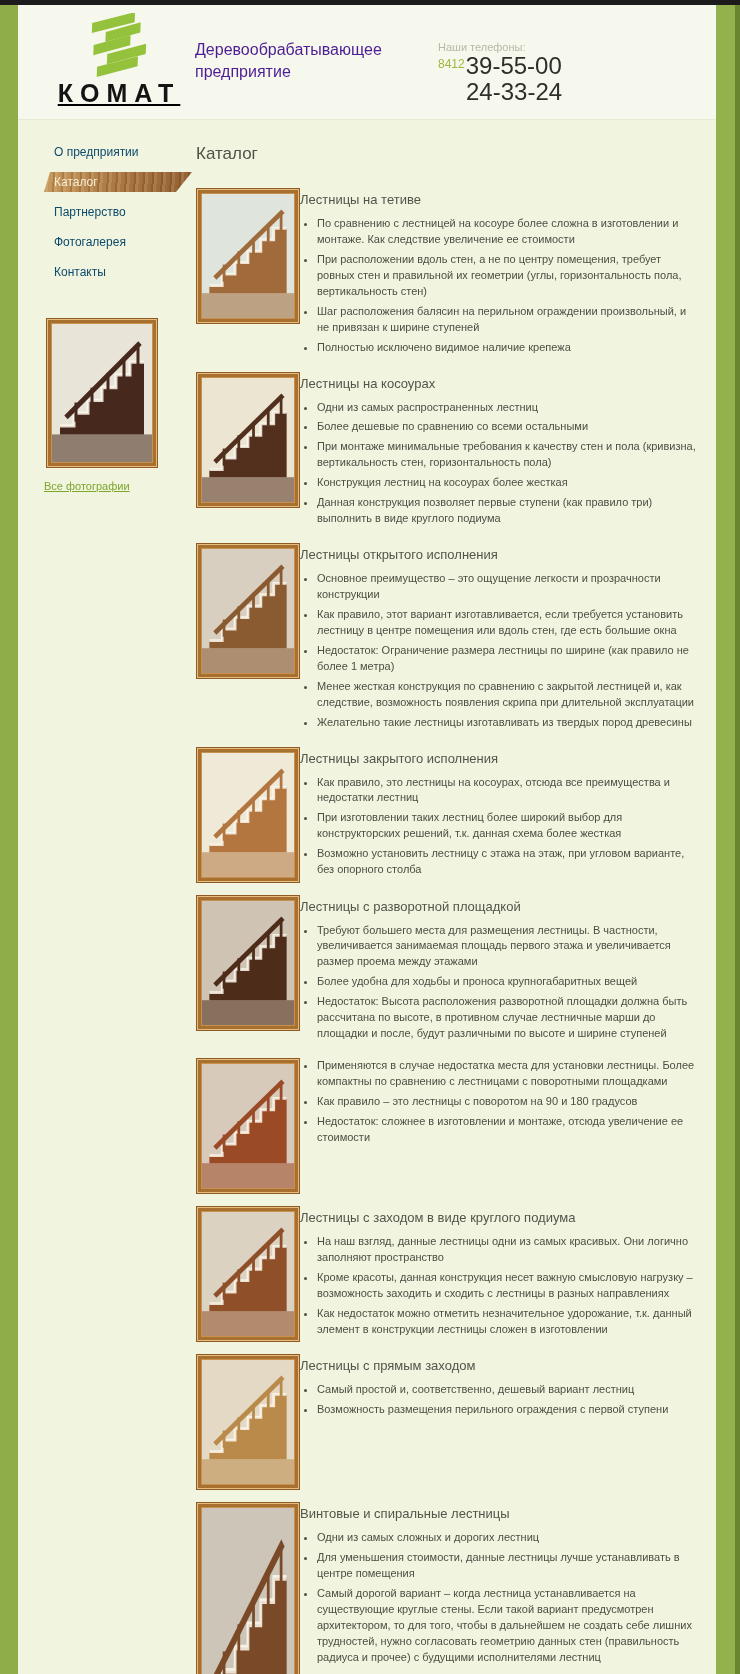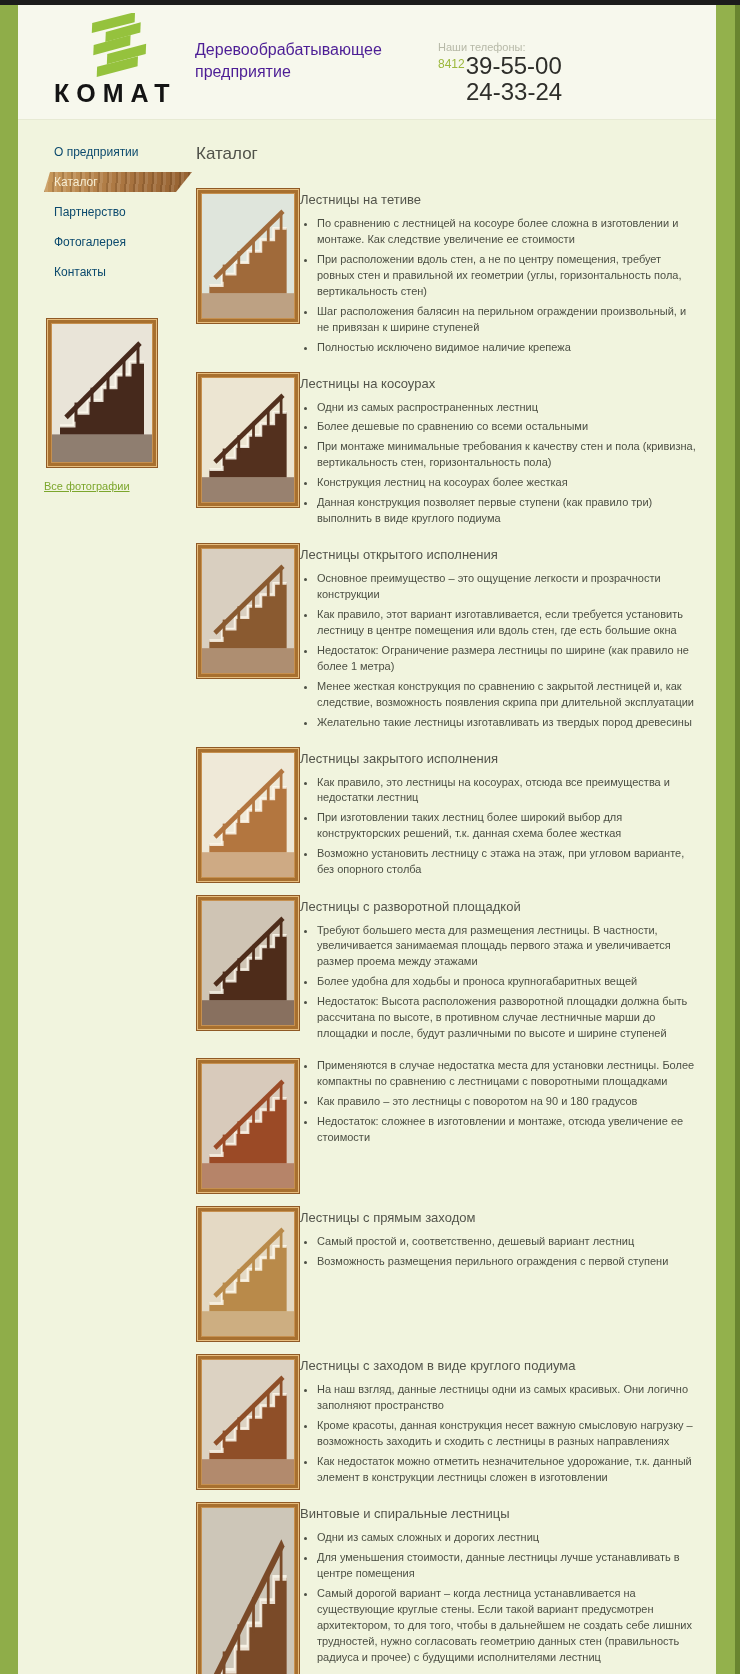--- a/index.html
+++ b/index.html
@@ -4,21 +4,21 @@
 <style>
   html,body{margin:0;padding:0;background:#2a2a2a;}
   body{width:740px;font-family:"Liberation Sans","DejaVu Sans",sans-serif;}
   .topbar{height:5px;background:#1c1c1c;}
   .page{background:#8fad49;padding:0 0 0 18px;position:relative;}
   .page::after{content:'';position:absolute;top:0;right:0;bottom:0;width:24px;
     background:linear-gradient(90deg,#93b14c 0 19px,#69852f 19px);}
   .inner{margin-right:24px;background:#f1f4de;min-height:1600px;}
   
   header{position:relative;height:114px;background:#f7f8ed;border-bottom:1px solid #e7ead4;}
-  .logo{position:absolute;left:36px;top:8px;width:130px;}
+  .logo{position:absolute;left:36px;top:8px;width:130px;text-align:center;text-decoration:underline;}
   .logo-mark{display:block;margin:0 auto;}
   .logo-word{font-size:25px;font-weight:bold;letter-spacing:7px;color:#141414;margin-top:2px;}
   .tagline{position:absolute;left:177px;top:34px;font-size:16px;color:#4c1d95;line-height:1.35;width:230px;}
   .phones{position:absolute;left:420px;top:36px;width:180px;}
   .phones-label{font-size:11px;color:#b7b9a8;}
   .phone-row{font-size:24px;color:#2e2e2a;line-height:1.1;}
   .phone-code{font-size:12px;color:#9cb83c;vertical-align:6px;margin-right:1px;}
   .phone2{margin-left:28px;}
   
   .content{display:flex;padding-top:22px;}
@@ -231,62 +231,62 @@
               <div class="txt">
                 <ul>
                   <li>Применяются в случае недостатка места для установки лестницы. Более компактны по сравнению с лестницами с поворотными площадками</li>
                   <li>Как правило – это лестницы с поворотом на 90 и 180 градусов</li>
                   <li>Недостаток: сложнее в изготовлении и монтаже, отсюда увеличение ее стоимости</li>
                 </ul>
               </div>
             </div>
             <div class="section">
               <div class="pframe" style="align-self: flex-start;"><svg width="92" height="124" viewBox="0 0 100 130" preserveAspectRatio="none">
+    <rect width="100" height="130" fill="#dcd2c2"></rect>
+    <rect y="104" width="100" height="26" fill="#8f4f28" opacity="0.55"></rect>
+    <path d="M8 104 L8 96 H22 V84 H36 V72 H50 V60 H64 V48 H78 V36 H92 V104 Z" fill="#8f4f28"></path>
+    <path d="M8 96 H22 V84 H36 V72 H50 V60 H64 V48 H78 V36 H92" fill="none" stroke="#fdf8ec" stroke-width="3" opacity="0.85"></path>
+    <line x1="14" y1="88" x2="88" y2="18" stroke="#8f4f28" stroke-width="5"></line>
+    <line x1="24" y1="92" x2="24" y2="74" stroke="#8f4f28" stroke-width="3"></line>
+    <line x1="40" y1="78" x2="40" y2="60" stroke="#8f4f28" stroke-width="3"></line>
+    <line x1="56" y1="64" x2="56" y2="46" stroke="#8f4f28" stroke-width="3"></line>
+    <line x1="72" y1="50" x2="72" y2="32" stroke="#8f4f28" stroke-width="3"></line>
+    <line x1="86" y1="38" x2="86" y2="20" stroke="#8f4f28" stroke-width="3"></line>
+  </svg></div>
+              <div class="txt">
+                <h2>Лестницы с заходом в виде круглого подиума</h2>
+                <ul>
+                  <li>На наш взгляд, данные лестницы одни из самых красивых. Они логично заполняют пространство</li>
+                  <li>Кроме красоты, данная конструкция несет важную смысловую нагрузку – возможность заходить и сходить с лестницы в разных направлениях</li>
+                  <li>Как недостаток можно отметить незначительное удорожание, т.к. данный элемент в конструкции лестницы сложен в изготовлении</li>
+                </ul>
+              </div>
+            </div>
+            <div class="section">
+              <div class="pframe" style="align-self: flex-start;"><svg width="92" height="124" viewBox="0 0 100 130" preserveAspectRatio="none">
     <rect width="100" height="130" fill="#e4d9c4"></rect>
     <rect y="104" width="100" height="26" fill="#b98a4a" opacity="0.55"></rect>
     <path d="M8 104 L8 96 H22 V84 H36 V72 H50 V60 H64 V48 H78 V36 H92 V104 Z" fill="#b98a4a"></path>
     <path d="M8 96 H22 V84 H36 V72 H50 V60 H64 V48 H78 V36 H92" fill="none" stroke="#fdf8ec" stroke-width="3" opacity="0.85"></path>
     <line x1="14" y1="88" x2="88" y2="18" stroke="#b98a4a" stroke-width="5"></line>
     <line x1="24" y1="92" x2="24" y2="74" stroke="#b98a4a" stroke-width="3"></line>
     <line x1="40" y1="78" x2="40" y2="60" stroke="#b98a4a" stroke-width="3"></line>
     <line x1="56" y1="64" x2="56" y2="46" stroke="#b98a4a" stroke-width="3"></line>
     <line x1="72" y1="50" x2="72" y2="32" stroke="#b98a4a" stroke-width="3"></line>
     <line x1="86" y1="38" x2="86" y2="20" stroke="#b98a4a" stroke-width="3"></line>
   </svg></div>
               <div class="txt">
                 <h2>Лестницы с прямым заходом</h2>
                 <ul>
                   <li>Самый простой и, соответственно, дешевый вариант лестниц</li>
                   <li>Возможность размещения перильного ограждения с первой ступени</li>
                 </ul>
               </div>
             </div>
             <div class="section">
-              <div class="pframe" style="align-self: flex-start;"><svg width="92" height="124" viewBox="0 0 100 130" preserveAspectRatio="none">
-    <rect width="100" height="130" fill="#dcd2c2"></rect>
-    <rect y="104" width="100" height="26" fill="#8f4f28" opacity="0.55"></rect>
-    <path d="M8 104 L8 96 H22 V84 H36 V72 H50 V60 H64 V48 H78 V36 H92 V104 Z" fill="#8f4f28"></path>
-    <path d="M8 96 H22 V84 H36 V72 H50 V60 H64 V48 H78 V36 H92" fill="none" stroke="#fdf8ec" stroke-width="3" opacity="0.85"></path>
-    <line x1="14" y1="88" x2="88" y2="18" stroke="#8f4f28" stroke-width="5"></line>
-    <line x1="24" y1="92" x2="24" y2="74" stroke="#8f4f28" stroke-width="3"></line>
-    <line x1="40" y1="78" x2="40" y2="60" stroke="#8f4f28" stroke-width="3"></line>
-    <line x1="56" y1="64" x2="56" y2="46" stroke="#8f4f28" stroke-width="3"></line>
-    <line x1="72" y1="50" x2="72" y2="32" stroke="#8f4f28" stroke-width="3"></line>
-    <line x1="86" y1="38" x2="86" y2="20" stroke="#8f4f28" stroke-width="3"></line>
-  </svg></div>
-              <div class="txt">
-                <h2>Лестницы с заходом в виде круглого подиума</h2>
-                <ul>
-                  <li>На наш взгляд, данные лестницы одни из самых красивых. Они логично заполняют пространство</li>
-                  <li>Кроме красоты, данная конструкция несет важную смысловую нагрузку – возможность заходить и сходить с лестницы в разных направлениях</li>
-                  <li>Как недостаток можно отметить незначительное удорожание, т.к. данный элемент в конструкции лестницы сложен в изготовлении</li>
-                </ul>
-              </div>
-            </div>
-            <div class="section">
               <div class="pframe" style="align-self: flex-start;"><svg width="92" height="252" viewBox="0 0 100 130" preserveAspectRatio="none">
     <rect width="100" height="130" fill="#cdc6b8"></rect>
     <rect y="104" width="100" height="26" fill="#7a4a28" opacity="0.55"></rect>
     <path d="M8 104 L8 96 H22 V84 H36 V72 H50 V60 H64 V48 H78 V36 H92 V104 Z" fill="#7a4a28"></path>
     <path d="M8 96 H22 V84 H36 V72 H50 V60 H64 V48 H78 V36 H92" fill="none" stroke="#fdf8ec" stroke-width="3" opacity="0.85"></path>
     <line x1="14" y1="88" x2="88" y2="18" stroke="#7a4a28" stroke-width="5"></line>
     <line x1="24" y1="92" x2="24" y2="74" stroke="#7a4a28" stroke-width="3"></line>
     <line x1="40" y1="78" x2="40" y2="60" stroke="#7a4a28" stroke-width="3"></line>
     <line x1="56" y1="64" x2="56" y2="46" stroke="#7a4a28" stroke-width="3"></line>
     <line x1="72" y1="50" x2="72" y2="32" stroke="#7a4a28" stroke-width="3"></line>

